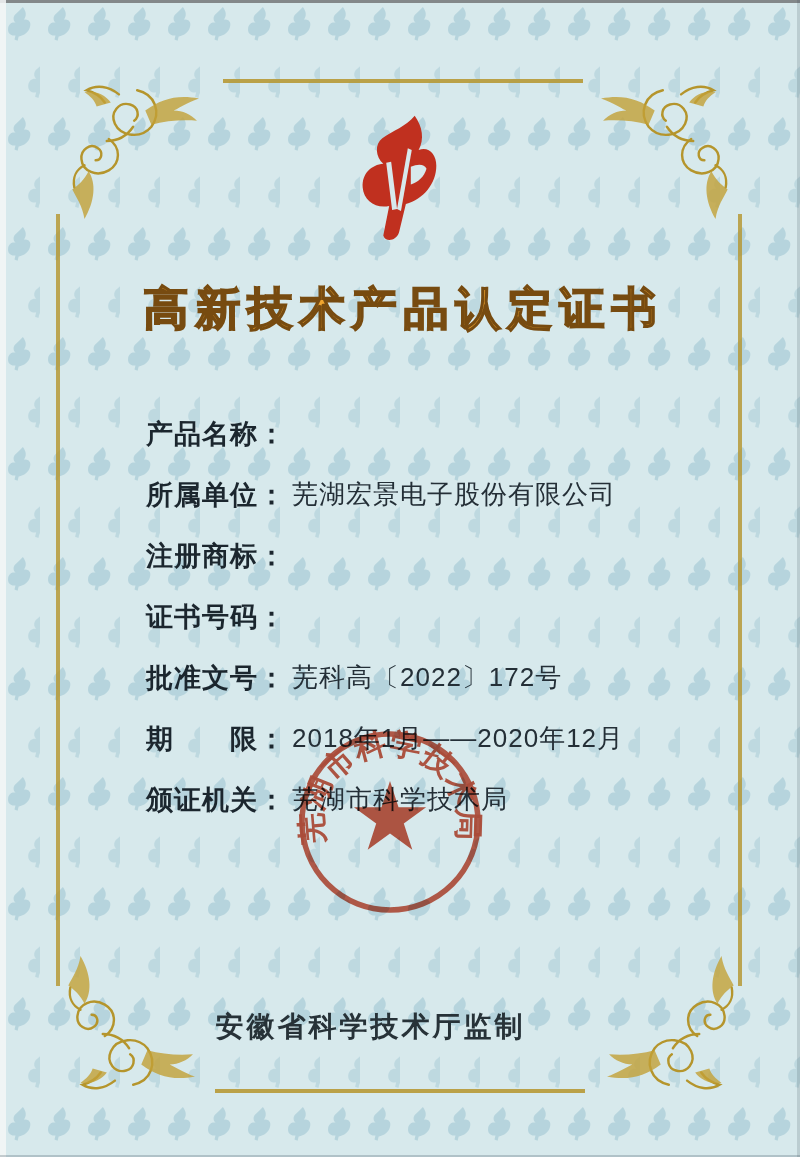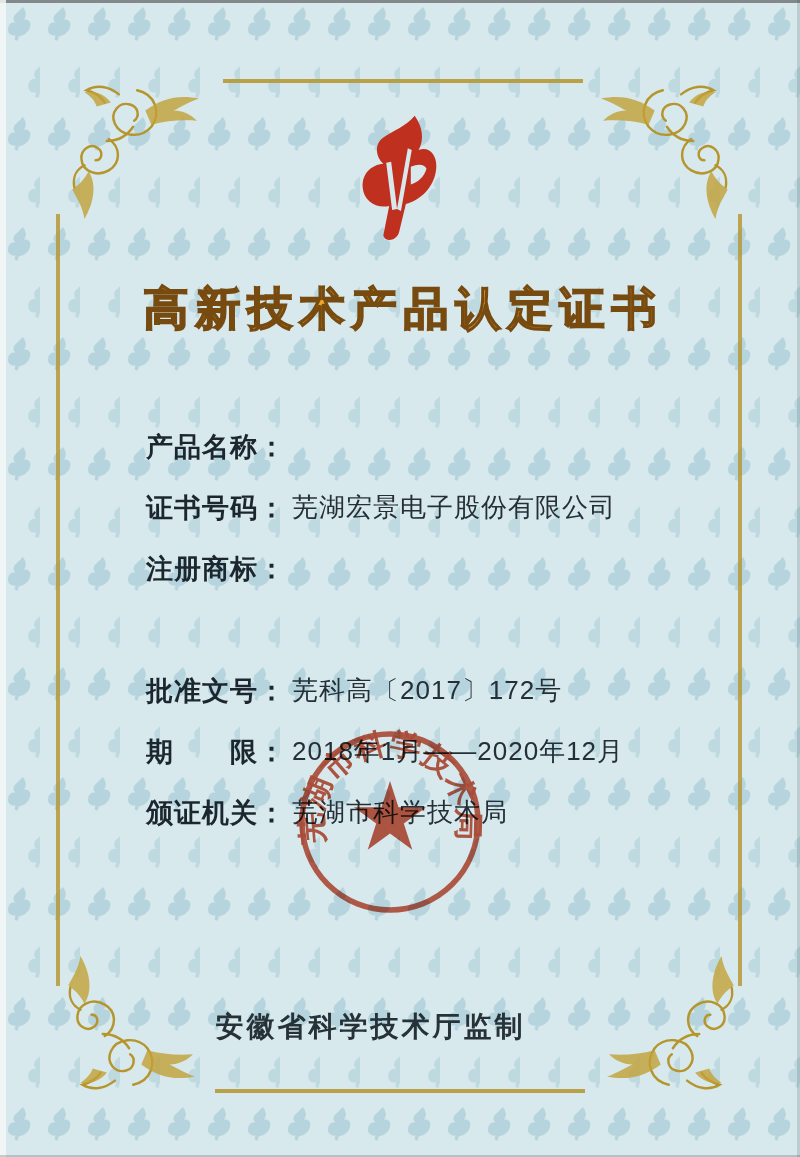--- a/index.html
+++ b/index.html
@@ -27,21 +27,21 @@
   
   #torch-logo{position:absolute;left:345px;top:114px;width:108px;height:136px;}
   
   #title{
     position:absolute;left:0;top:283px;width:800px;height:52px;line-height:52px;
     text-align:center;font-size:45px;font-weight:900;letter-spacing:7px;text-indent:7px;
     color:#efa52f;-webkit-text-stroke:1.7px #774b10;text-stroke:1.7px #774b10;
   }
   
   #fields{position:absolute;left:146px;top:416px;width:530px;}
-  .field-row{height:61px;display:flex;align-items:center;white-space:nowrap;}
+  .field-row{height:61px;display:flex;align-items:flex-start;white-space:nowrap;}
   .field-label{font-size:27px;font-weight:800;color:#1b262e;letter-spacing:1px;min-width:136px;}
   .field-value{font-size:26px;font-weight:500;color:#242f37;margin-left:6px;letter-spacing:1px;}
   
   #seal{position:absolute;left:275px;top:707px;width:230px;height:230px;mix-blend-mode:multiply;opacity:.88;}
   
   #footer{
     position:absolute;left:0;top:1008px;width:738px;height:38px;line-height:38px;
     text-align:center;font-size:28px;font-weight:700;color:#273238;letter-spacing:3px;text-indent:3px;
   }
   
@@ -138,32 +138,33 @@
     </g>
   </svg>
 
   <div id="title">高新技术产品认定证书</div>
 
   <div id="fields">
     <div class="field-row">
       <span class="field-label">产品名称：</span>
     </div>
     <div class="field-row">
-      <span class="field-label">证书号码：</span>
+      <span class="field-label">所属单位：</span>
       <span class="field-value">芜湖宏景电子股份有限公司</span>
     </div>
     <div class="field-row">
       <span class="field-label">注册商标：</span>
       <span class="field-value"></span>
     </div>
     <div class="field-row">
+      <span class="field-label">证书号码：</span>
     </div>
     <div class="field-row">
       <span class="field-label">批准文号：</span>
-      <span class="field-value">芜科高〔2017〕172号</span>
+      <span class="field-value">芜科高〔2022〕172号</span>
     </div>
     <div class="field-row">
       <span class="field-label">期　　限：</span>
       <span class="field-value">2018年1月——2020年12月</span>
     </div>
     <div class="field-row">
       <span class="field-label">颁证机关：</span>
       <span class="field-value">芜湖市科学技术局</span>
     </div>
   </div>

